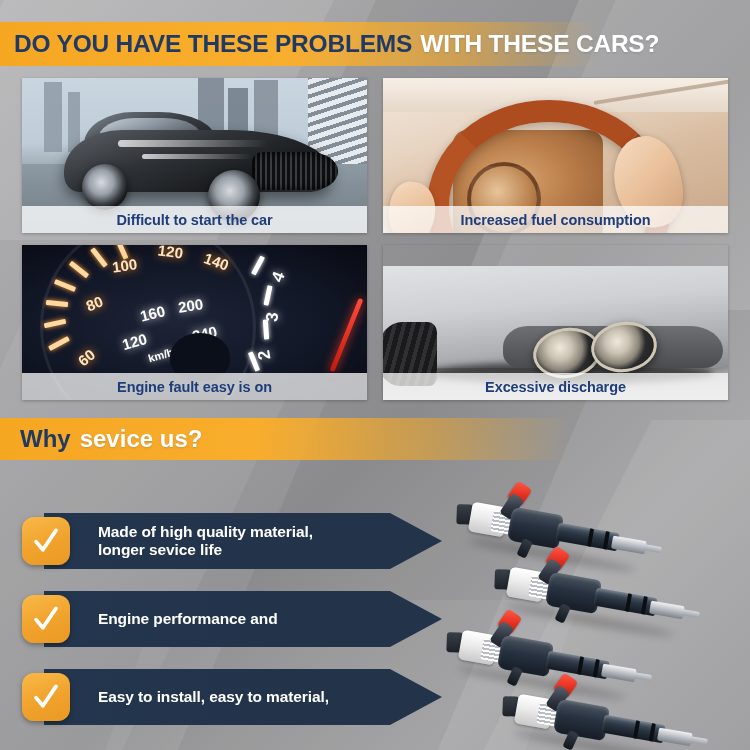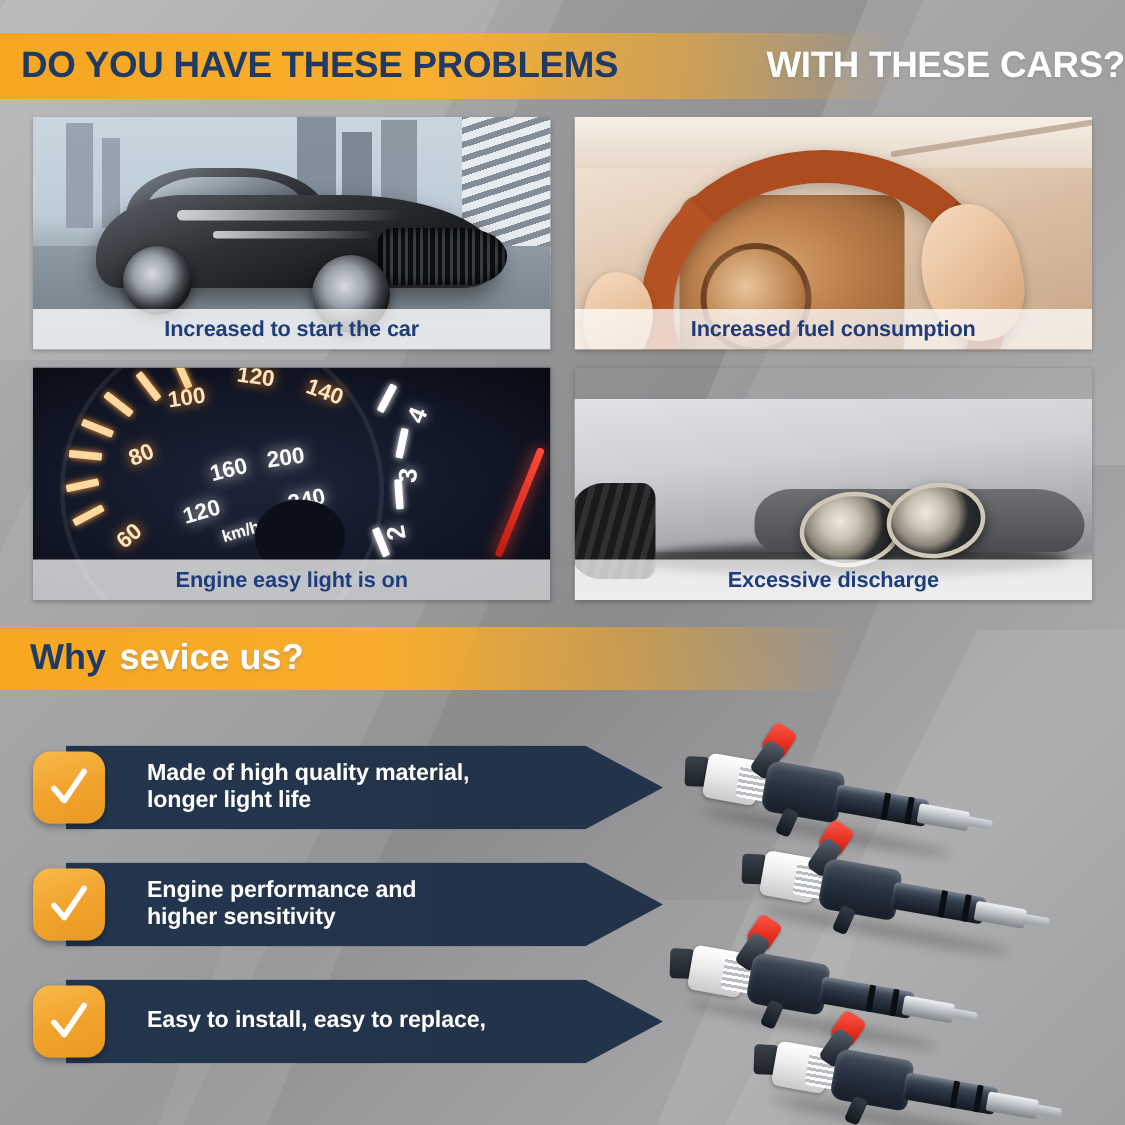--- a/index.html
+++ b/index.html
@@ -26,21 +26,21 @@
   .f6{top:420px;left:560px;width:320px;height:360px;background:rgba(255,255,255,.09);
       transform:skewX(-27deg);}
   .f7{top:600px;left:120px;width:420px;height:220px;background:rgba(255,255,255,.06);
       transform:skewX(-20deg);}
 
   
   .headline-band{position:absolute;left:0;top:22px;width:750px;height:44px;
      background:linear-gradient(90deg,#f6a722 0%,#f8ae2e 38%,rgba(246,167,34,.55) 62%,rgba(246,167,34,0) 80%);}
   .headline{position:absolute;left:0;top:22px;width:750px;height:44px;
      display:flex;align-items:center;padding-left:14px;box-sizing:border-box;
-     font-size:24.5px;font-weight:bold;letter-spacing:-.2px;white-space:nowrap;justify-content:space-between;}
+     font-size:24.5px;font-weight:bold;letter-spacing:-.2px;white-space:nowrap;}
   .hl-dark{color:#203A66;}
   .hl-light{color:#ffffff;text-shadow:0 1px 2px rgba(120,120,120,.45);margin-left:8px;}
 
   
   .grid{position:absolute;left:22px;top:78px;width:706px;height:326px;}
   .cell{position:absolute;width:345px;height:155px;overflow:hidden;
         box-shadow:0 1px 3px rgba(0,0,0,.25);}
   .c1{left:0;top:0;}.c2{left:361px;top:0;}
   .c3{left:0;top:167px;}.c4{left:361px;top:167px;}
   .photo{position:absolute;inset:0;overflow:hidden;}
@@ -144,21 +144,21 @@
   
   .why-band{position:absolute;left:0;top:418px;width:750px;height:42px;
      background:linear-gradient(90deg,#f6a722 0%,#f8ad2c 34%,rgba(246,167,34,.5) 58%,rgba(246,167,34,0) 76%);}
   .why{position:absolute;left:0;top:418px;width:750px;height:42px;
      display:flex;align-items:center;padding-left:20px;box-sizing:border-box;
      font-size:24px;font-weight:bold;white-space:nowrap;}
   .why-dark{color:#203A66;}
   .why-light{color:#fff;margin-left:9px;text-shadow:0 1px 2px rgba(120,120,120,.4);}
 
   
-  .feat{position:absolute;left:22px;height:56px;width:420px;}
+  .feat{position:absolute;left:22px;height:56px;width:420px;margin-top:16px;}
   .fbar{position:absolute;left:22px;top:0;width:398px;height:56px;
      background:linear-gradient(90deg,#24364f 0%,#22334a 62%,#22334a 100%);
      clip-path:polygon(0 0,calc(100% - 52px) 0,100% 50%,calc(100% - 52px) 100%,0 100%);
      box-shadow:0 2px 5px rgba(0,0,0,.3);}
   .fcheck{position:absolute;left:0;top:4px;width:48px;height:48px;border-radius:12px;
      background:linear-gradient(160deg,#f9b949 0%,#f0a22c 55%,#e89a24 100%);
      box-shadow:0 2px 5px rgba(0,0,0,.35);display:flex;align-items:center;justify-content:center;}
   .fcheck svg{width:30px;height:30px;}
   .ftext{position:absolute;left:76px;top:50%;transform:translateY(-50%);
      color:#fff;font-size:15.5px;font-weight:bold;line-height:1.18;width:300px;
@@ -231,21 +231,21 @@
              background:repeating-linear-gradient(-18deg,#e9edf1 0 5px,#7f8a95 5px 9px);opacity:.95;"></div>
         <div class="road"></div>
         <div class="car-roof"></div>
         <div class="car-glass"></div>
         <div class="car-body"></div>
         <div class="car-hl" style="left:96px;top:62px;width:150px;height:7px;"></div>
         <div class="car-hl" style="left:120px;top:76px;width:110px;height:5px;"></div>
         <div class="grille"></div>
         <div class="wheel w1"></div>
         <div class="wheel w2"></div>
-        <div class="caption">Increased to start the car</div>
+        <div class="caption">Difficult to start the car</div>
       </div>
     </div>
 
     <div class="cell c2">
       <div class="photo p2">
         <div class="dash-top"></div>
         <div class="wiper"></div>
         <div class="cluster"></div>
         <div class="gauge g1"></div>
         <div class="wheel-rim"></div>
@@ -280,21 +280,21 @@
         <span class="num num-w" style="left:156px;top:52px;transform:rotate(-8deg);">200</span>
         <span class="num num-w" style="left:170px;top:80px;transform:rotate(-12deg);">240</span>
         <span class="kmh">km/h</span>
 
         <span class="tacho-n" style="left:252px;top:22px;transform:rotate(-68deg);">4</span>
         <span class="tacho-n" style="left:246px;top:62px;transform:rotate(-84deg);">3</span>
         <span class="tacho-n" style="left:238px;top:100px;transform:rotate(-100deg);">2</span>
 
         <div class="hub"></div>
         <div class="needle"></div>
-        <div class="caption">Engine easy light is on</div>
+        <div class="caption">Engine fault easy is on</div>
       </div>
     </div>
 
     <div class="cell c4">
       <div class="photo p4">
         <div class="ground"></div>
         <div class="bumper"></div>
         <div class="shadow-u"></div>
         <div class="valance"></div>
         <div class="tip t1"></div>
@@ -313,46 +313,45 @@
 
   <div class="feat" style="top:497px;">
     <div class="fbar"></div>
     <div class="fcheck">
       <svg viewBox="0 0 24 24" fill="none">
           <path d="M4 12.5 L9.5 19 L20 3.5" stroke="#ffffff" stroke-width="3" stroke-linecap="round" stroke-linejoin="round"></path>
         </svg>
     </div>
     <div class="ftext">
       <div>Made of high quality material,</div>
-      <div>longer light life</div>
+      <div>longer sevice life</div>
     </div>
   </div>
 
   <div class="feat" style="top:575px;">
     <div class="fbar"></div>
     <div class="fcheck">
       <svg viewBox="0 0 24 24" fill="none">
           <path d="M4 12.5 L9.5 19 L20 3.5" stroke="#ffffff" stroke-width="3" stroke-linecap="round" stroke-linejoin="round"></path>
         </svg>
     </div>
     <div class="ftext">
       <div>Engine performance and</div>
-      <div>higher sensitivity</div>
     </div>
   </div>
 
   <div class="feat" style="top:653px;">
     <div class="fbar"></div>
     <div class="fcheck">
       <svg viewBox="0 0 24 24" fill="none">
           <path d="M4 12.5 L9.5 19 L20 3.5" stroke="#ffffff" stroke-width="3" stroke-linecap="round" stroke-linejoin="round"></path>
         </svg>
     </div>
     <div class="ftext">
-      <div>Easy to install, easy to replace,</div>
+      <div>Easy to install, easy to material,</div>
     </div>
   </div>
 
   <div class="inj" style="left:462px;top:490px;transform:rotate(10deg);">
     <div class="shade"></div>
       <div class="clip"></div>
       <div class="white-b"></div>
       <div class="chrome"></div>
     <div class="cap"></div>
       <div class="inlet"></div>

